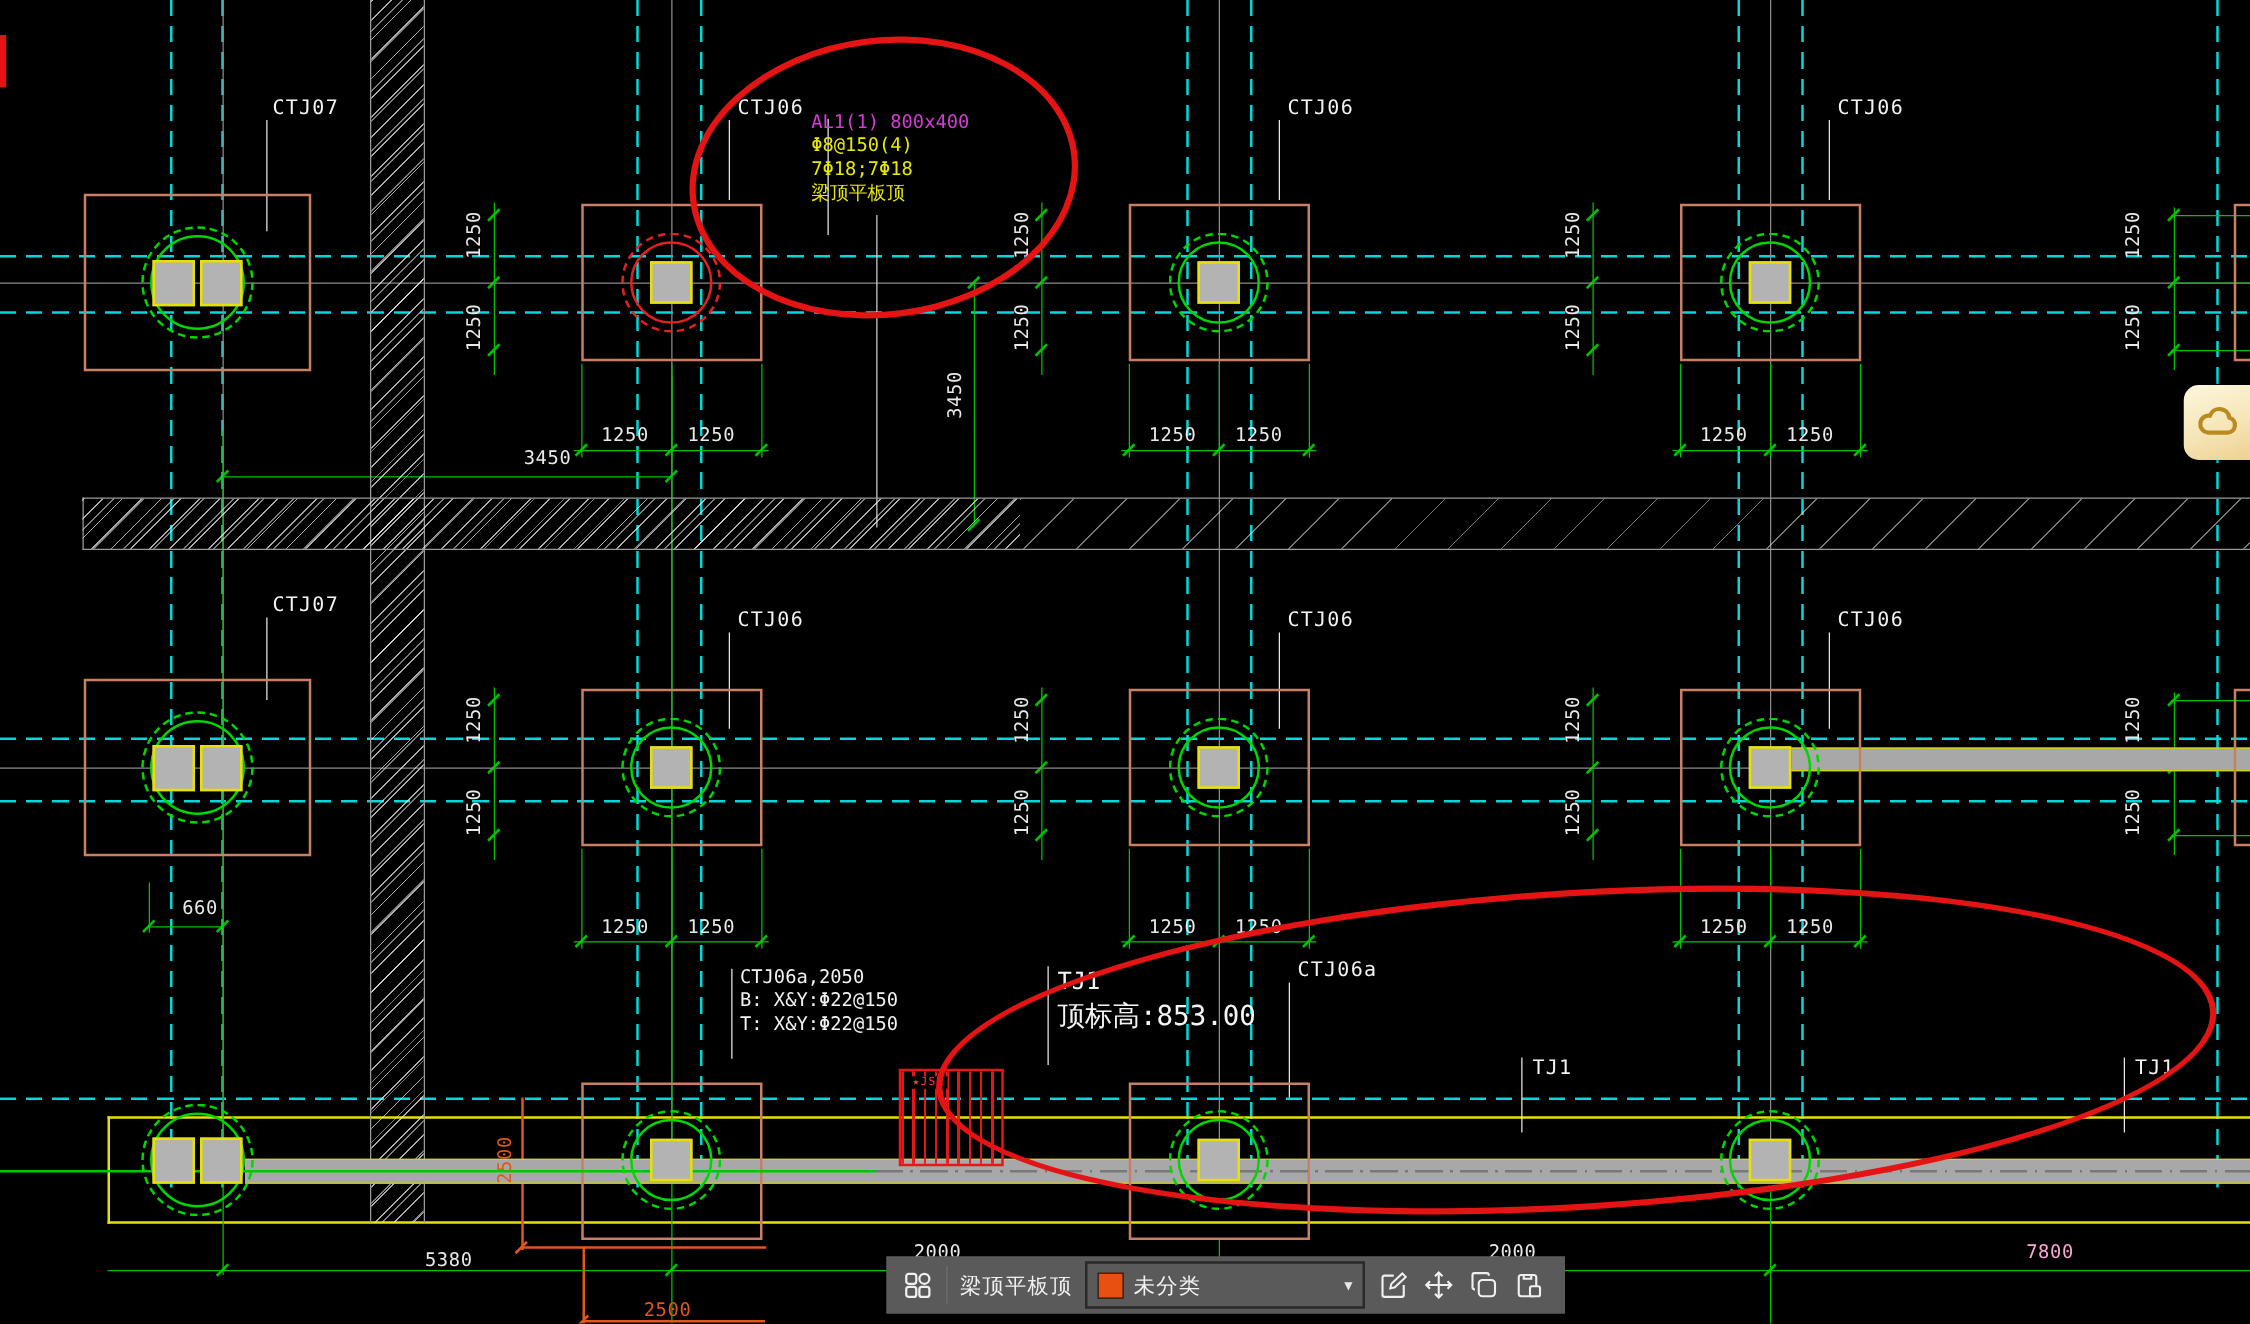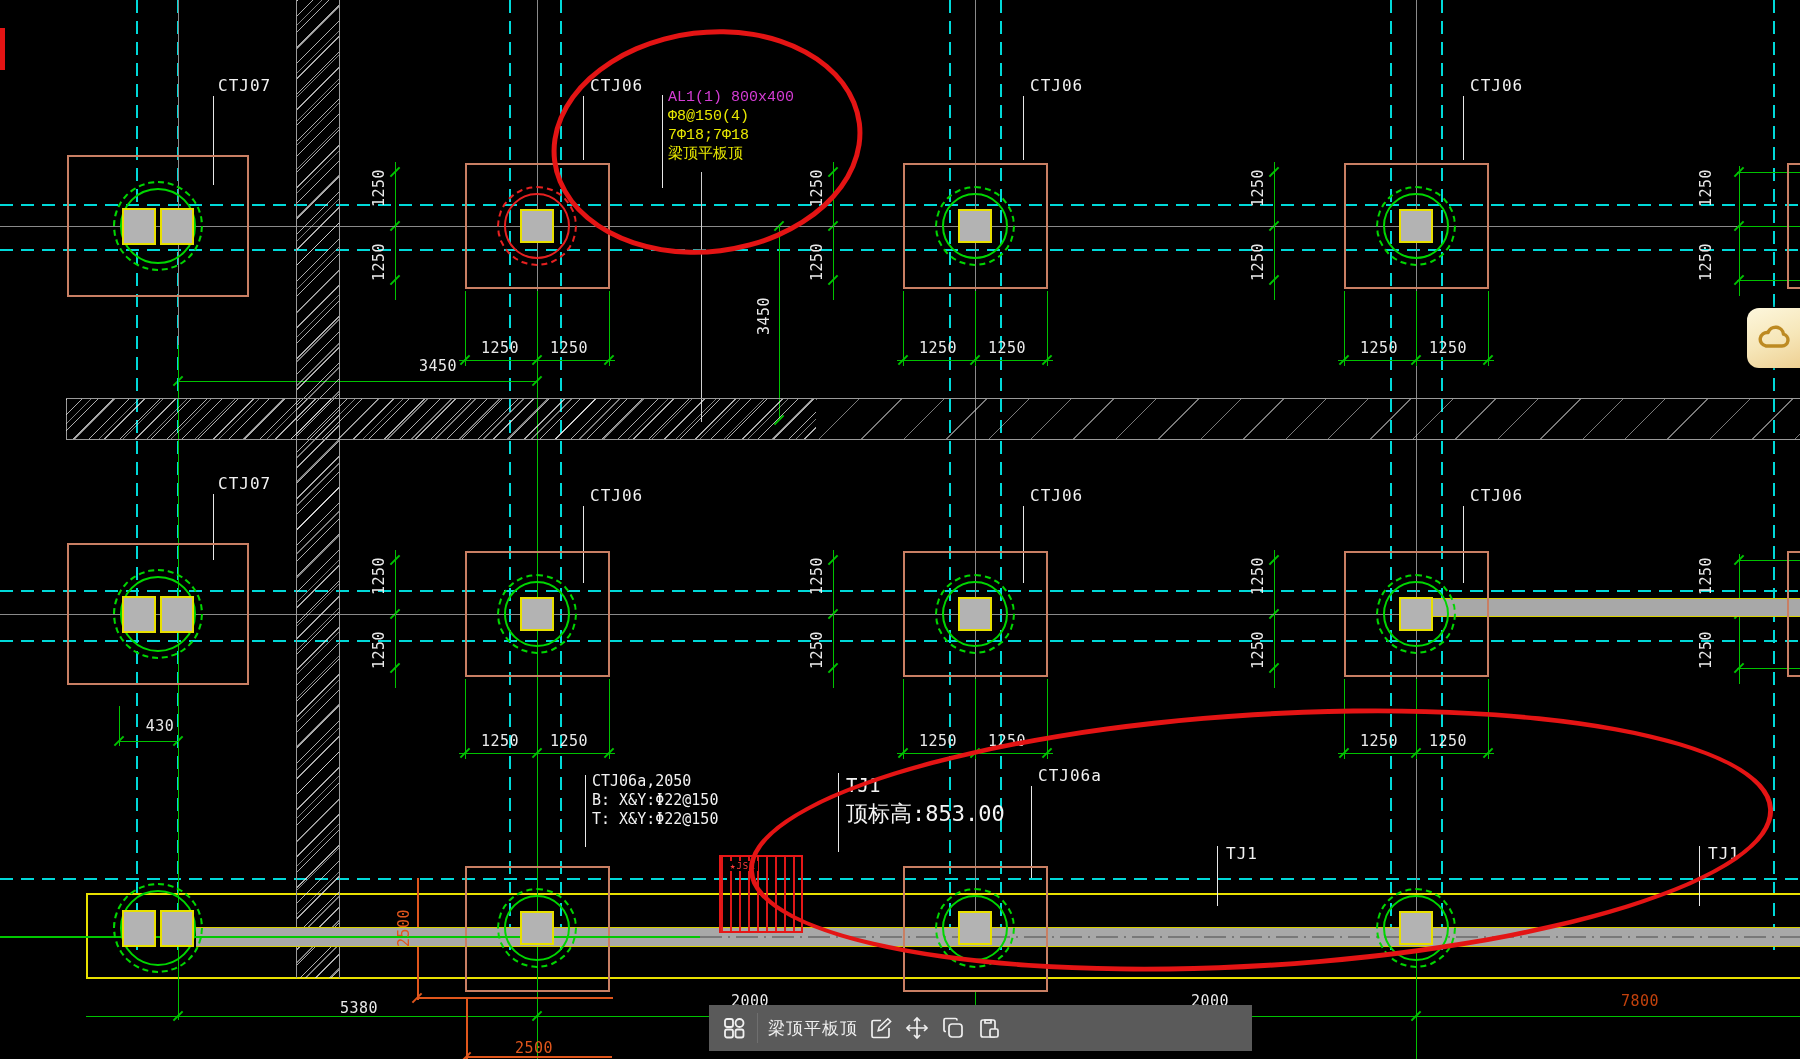--- a/index.html
+++ b/index.html
@@ -46,20 +46,25 @@
     <div class="tbicon">
       <svg width="24" height="24" viewBox="0 0 24 24" fill="none" stroke="#f0f0f0" stroke-width="1.8">
         <rect x="3" y="3" width="8" height="8" rx="2"></rect>
           <rect x="13.5" y="3" width="8" height="8" rx="4"></rect>
         <rect x="3" y="13.5" width="8" height="8" rx="2"></rect>
           <rect x="13.5" y="13.5" width="8" height="8" rx="2"></rect>
       </svg>
     </div>
     <div class="sep"></div>
     <div class="cat">梁顶平板顶</div>
+    <div id="dropdown">
+      <div id="swatch" style="background: rgb(232, 80, 15);"></div>
+      <div class="dlab">未分类</div>
+      <div class="caret">▼</div>
+    </div>
     <div class="tbicon">
       <svg width="24" height="24" viewBox="0 0 24 24" fill="none" stroke="#f0f0f0" stroke-width="1.7">
         <path d="M20 12v8a1.5 1.5 0 0 1-1.5 1.5h-14A1.5 1.5 0 0 1 3 20V6a1.5 1.5 0 0 1 1.5-1.5H12"></path>
         <path d="M9 15l1-4 9.5-9 3 3-9.5 9-4 1z" transform="scale(0.92) translate(1,1)"></path>
       </svg>
     </div>
     <div class="tbicon">
       <svg width="24" height="24" viewBox="0 0 24 24" fill="none" stroke="#f0f0f0" stroke-width="1.7">
         <path d="M12 2v20M2 12h20"></path>
           <path d="M9 5l3-3 3 3M9 19l3 3 3-3M5 9l-3 3 3 3M19 9l3 3-3 3"></path>
@@ -283,34 +288,34 @@
     <div class="tick" style="left: 537px; top: 381px; background: rgb(0, 195, 0);"></div>
     <div class="txt" style="left: 438px; top: 366px; color: rgb(233, 233, 233); font-size: 15px; z-index: 6;">3450</div>
     <div class="abs" style="left: 779px; top: 226px; width: 1px; height: 194px; background: rgb(0, 195, 0); z-index: 1;"></div>
     <div class="tick" style="left: 779px; top: 226px; background: rgb(0, 195, 0);"></div>
     <div class="tick" style="left: 779px; top: 420px; background: rgb(0, 195, 0);"></div>
     <div class="vtxt" style="left: 764px; top: 316px; color: rgb(233, 233, 233); font-size: 15px; z-index: 6;">3450</div>
     <div class="abs" style="left: 119px; top: 741px; width: 60px; height: 1px; background: rgb(0, 195, 0); z-index: 1;"></div>
     <div class="abs" style="left: 119px; top: 706px; width: 1px; height: 40px; background: rgb(0, 195, 0); z-index: 1;"></div>
     <div class="tick" style="left: 119px; top: 741px; background: rgb(0, 195, 0);"></div>
     <div class="tick" style="left: 178px; top: 741px; background: rgb(0, 195, 0);"></div>
-    <div class="txt" style="left: 160px; top: 726px; color: rgb(233, 233, 233); font-size: 15px; z-index: 6;">430</div>
+    <div class="txt" style="left: 160px; top: 726px; color: rgb(233, 233, 233); font-size: 15px; z-index: 6;">660</div>
     <div class="abs" style="left: 178px; top: 345px; width: 1px; height: 675px; background: rgb(0, 195, 0); z-index: 1;"></div>
     <div class="abs" style="left: 537px; top: 300px; width: 1px; height: 759px; background: rgb(0, 195, 0); z-index: 1;"></div>
     <div class="abs" style="left: 975px; top: 992px; width: 1px; height: 50px; background: rgb(0, 195, 0); z-index: 1;"></div>
     <div class="abs" style="left: 1416px; top: 952px; width: 1px; height: 107px; background: rgb(0, 195, 0); z-index: 1;"></div>
     <div class="abs" style="left: 86px; top: 1016px; width: 1714px; height: 1px; background: rgb(0, 195, 0); z-index: 1;"></div>
     <div class="tick" style="left: 178px; top: 1016px; background: rgb(0, 195, 0);"></div>
     <div class="tick" style="left: 537px; top: 1016px; background: rgb(0, 195, 0);"></div>
     <div class="tick" style="left: 975px; top: 1016px; background: rgb(0, 195, 0);"></div>
     <div class="tick" style="left: 1416px; top: 1016px; background: rgb(0, 195, 0);"></div>
     <div class="txt" style="left: 359px; top: 1008px; color: rgb(233, 233, 233); font-size: 15px; z-index: 6;">5380</div>
     <div class="txt" style="left: 750px; top: 1001px; color: rgb(233, 233, 233); font-size: 15px; z-index: 6;">2000</div>
     <div class="txt" style="left: 1210px; top: 1001px; color: rgb(233, 233, 233); font-size: 15px; z-index: 6;">2000</div>
-    <div class="txt" style="left: 1640px; top: 1001px; color: #c2410c; font-size: 15px; z-index: 6;">7800</div>
+    <div class="txt" style="left: 1640px; top: 1001px; color: #f9a8d4; font-size: 15px; z-index: 6;">7800</div>
     <div class="abs" style="left: 417px; top: 878px; width: 2px; height: 122px; background: rgb(224, 86, 28); z-index: 1;"></div>
     <div class="abs" style="left: 417px; top: 997px; width: 196px; height: 2px; background: rgb(224, 86, 28); z-index: 1;"></div>
     <div class="abs" style="left: 466px; top: 997px; width: 2px; height: 62px; background: rgb(224, 86, 28); z-index: 1;"></div>
     <div class="abs" style="left: 466px; top: 1056px; width: 146px; height: 2px; background: rgb(224, 86, 28); z-index: 1;"></div>
     <div class="tick" style="left: 417px; top: 998px; background: rgb(224, 86, 28);"></div>
     <div class="tick" style="left: 466px; top: 1057px; background: rgb(224, 86, 28);"></div>
     <div class="vtxt" style="left: 404px; top: 928px; color: rgb(224, 86, 28); font-size: 15px; z-index: 6;">2500</div>
     <div class="txt" style="left: 534px; top: 1048px; color: rgb(224, 86, 28); font-size: 15px; z-index: 6;">2500</div>
     <div class="abs" style="left: 213px; top: 96px; width: 1px; height: 89px; background: rgb(232, 232, 232); z-index: 1;"></div>
     <div class="abs" style="left: 583px; top: 96px; width: 1px; height: 64px; background: rgb(232, 232, 232); z-index: 1;"></div>
@@ -331,21 +336,21 @@
     <div class="lbl" style="left: 590px; top: 76px; z-index: 7;">CTJ06</div>
     <div class="lbl" style="left: 1030px; top: 76px; z-index: 7;">CTJ06</div>
     <div class="lbl" style="left: 1470px; top: 76px; z-index: 7;">CTJ06</div>
     <div class="lbl" style="left: 218px; top: 474px; z-index: 7;">CTJ07</div>
     <div class="lbl" style="left: 590px; top: 486px; z-index: 7;">CTJ06</div>
     <div class="lbl" style="left: 1030px; top: 486px; z-index: 7;">CTJ06</div>
     <div class="lbl" style="left: 1470px; top: 486px; z-index: 7;">CTJ06</div>
     <div class="lbl" style="left: 1038px; top: 766px; z-index: 7;">CTJ06a</div>
     <div class="lbl" style="left: 1226px; top: 844px; z-index: 7;">TJ1</div>
     <div class="lbl" style="left: 1708px; top: 844px; z-index: 7;">TJ1</div>
-    <div class="note" style="left: 668px; top: 88px; z-index: 7; font-family: Liberation Mono, monospace;">
+    <div class="note" style="left: 649px; top: 88px; z-index: 7;">
       <div style="color: rgb(212, 60, 212);">AL1(1) 800x400</div>
       <div style="color: rgb(232, 232, 0);">Φ8@150(4)</div>
       <div style="color: rgb(232, 232, 0);">7Φ18;7Φ18</div>
       <div style="color: rgb(232, 232, 0);">梁顶平板顶</div>
     </div>
     <div class="note" style="left: 592px; top: 772px; color: rgb(242, 242, 242); z-index: 7;">
       <div>CTJ06a,2050</div>
       <div>B: X&amp;Y:Φ22@150</div>
       <div>T: X&amp;Y:Φ22@150</div>
     </div>

